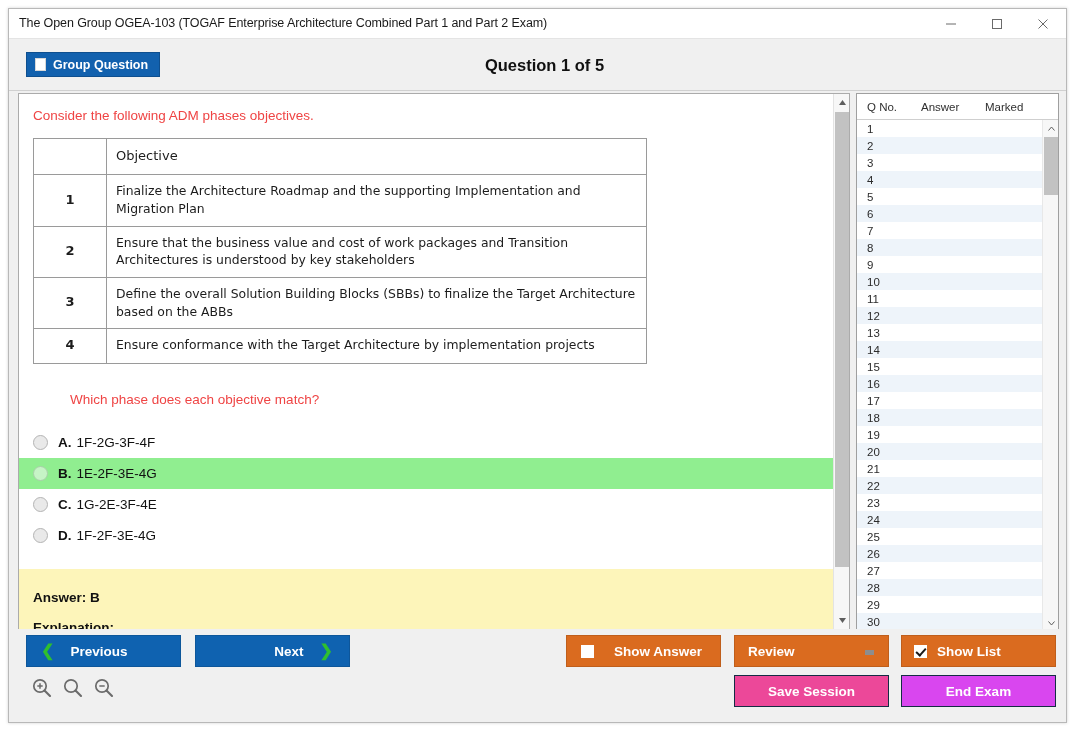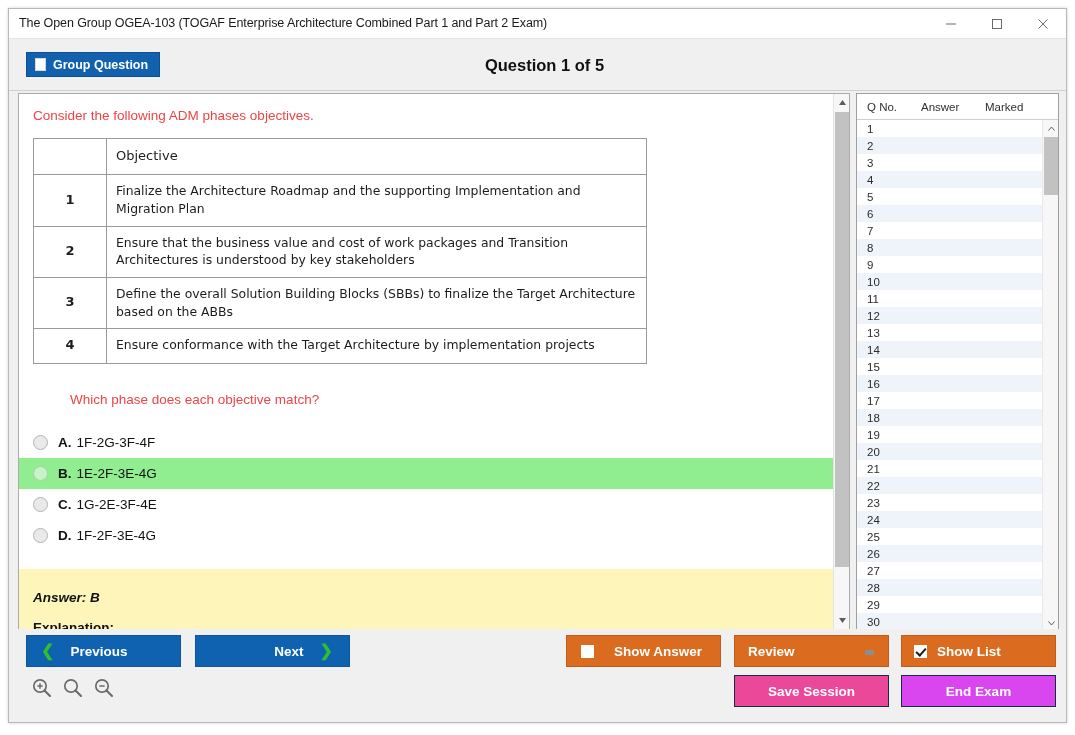--- a/index.html
+++ b/index.html
@@ -146,21 +146,21 @@
   .opt-letter { font-size: 13.5px; font-weight: bold; color: #111111; margin-right: 5px; }
   .opt-text { font-size: 13.5px; color: #111111; }
 
   
   .answer-box {
     position: absolute; left: 0; top: 475px;
     width: 100%; height: 62px;
     background: #fdf5ba;
     padding: 21px 0 0 14px;
   }
-  .answer-line { font-size: 13.5px; font-weight: bold; color: #111111; font-style: italic; }
+  .answer-line { font-size: 13.5px; font-weight: bold; color: #111111; }
   .explanation-line { font-size: 13.5px; font-weight: bold; color: #111111; margin-top: 15px; }
 
   
   .v-scroll {
     position: absolute; right: 0; top: 0;
     width: 16px; height: 100%;
     background: #f7f7f7;
     border-left: 1px solid #e3e3e3;
   }
   .v-scroll .arrow {

